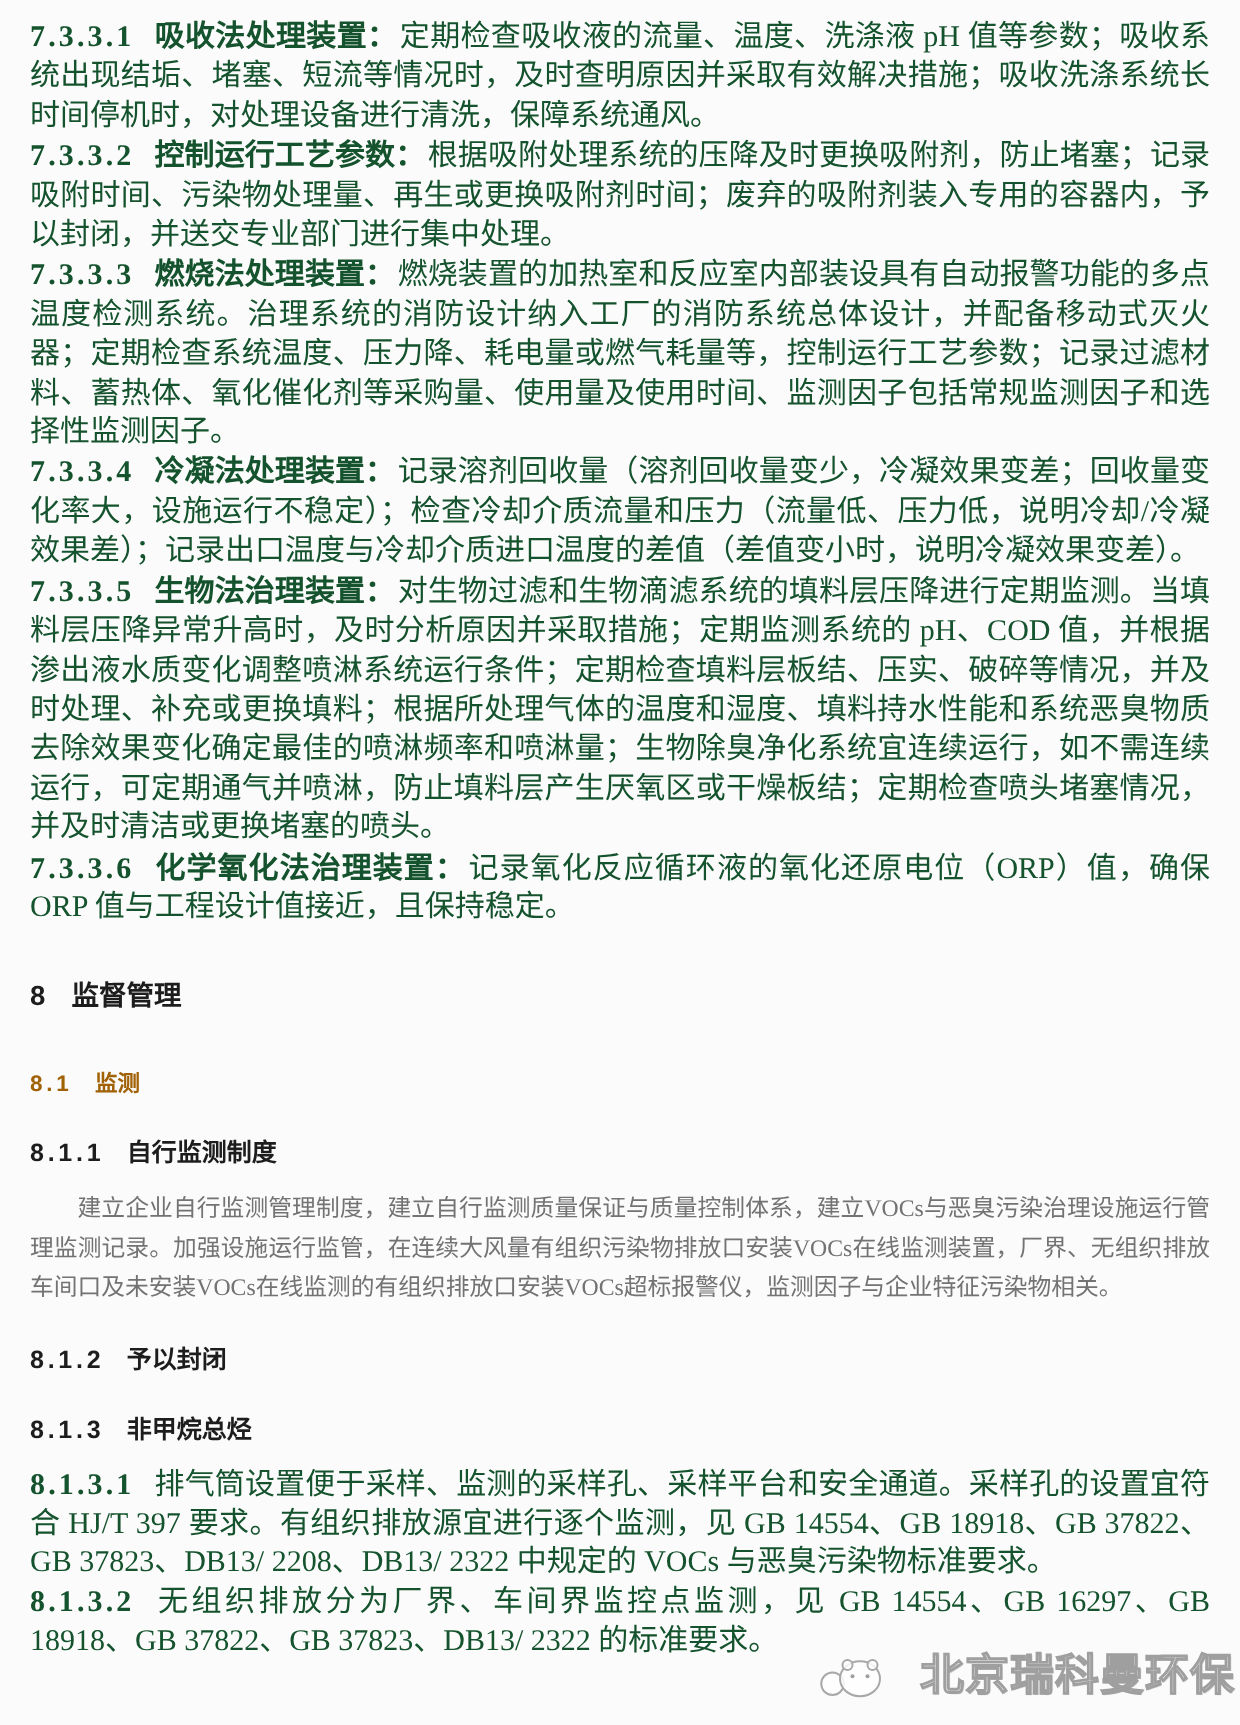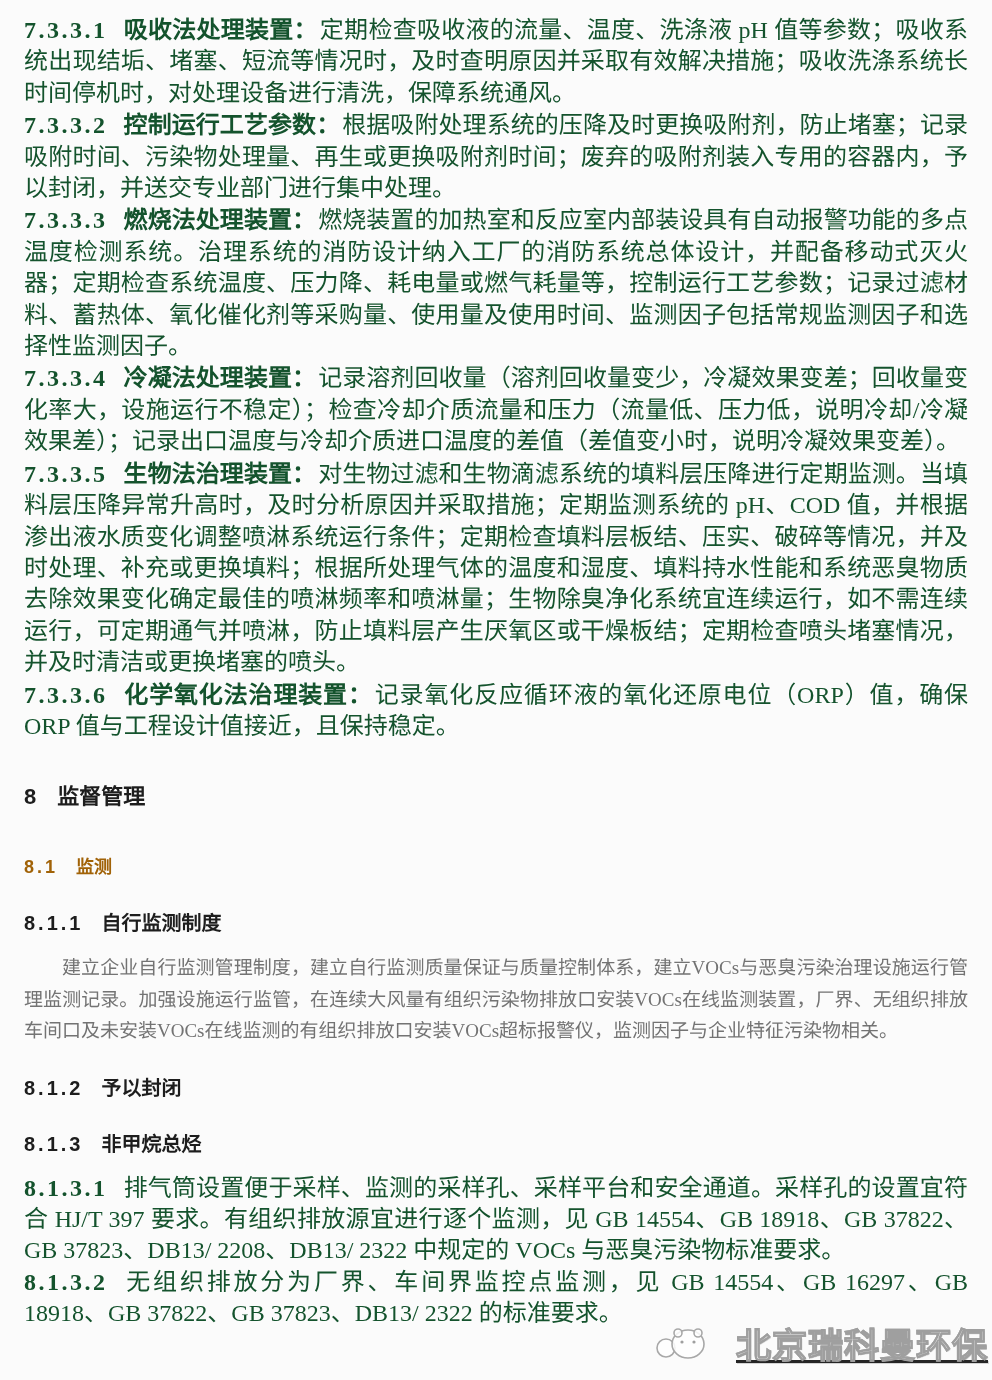--- a/index.html
+++ b/index.html
@@ -81,24 +81,23 @@
     text-align: justify;
     text-indent: 2em;
     color: #737373;
   }
   
   .watermark {
     position: absolute;
     right: 4px;
     bottom: 12px;
     display: flex;
-    align-items: flex-end;
+    align-items: flex-start;
     opacity: 0.85;
     pointer-events: none;
-    text-decoration: underline;
   }
   .watermark .wm-text {
     font-family: "Liberation Sans", "DejaVu Sans", sans-serif;
     font-weight: 700;
     font-size: 35px;
     letter-spacing: 1px;
     color: rgba(255, 255, 255, 0.88);
     -webkit-text-stroke: 1.2px #8f8f8f;
     text-shadow: 1px 1px 0 rgba(120,120,120,0.35);
     white-space: nowrap;

